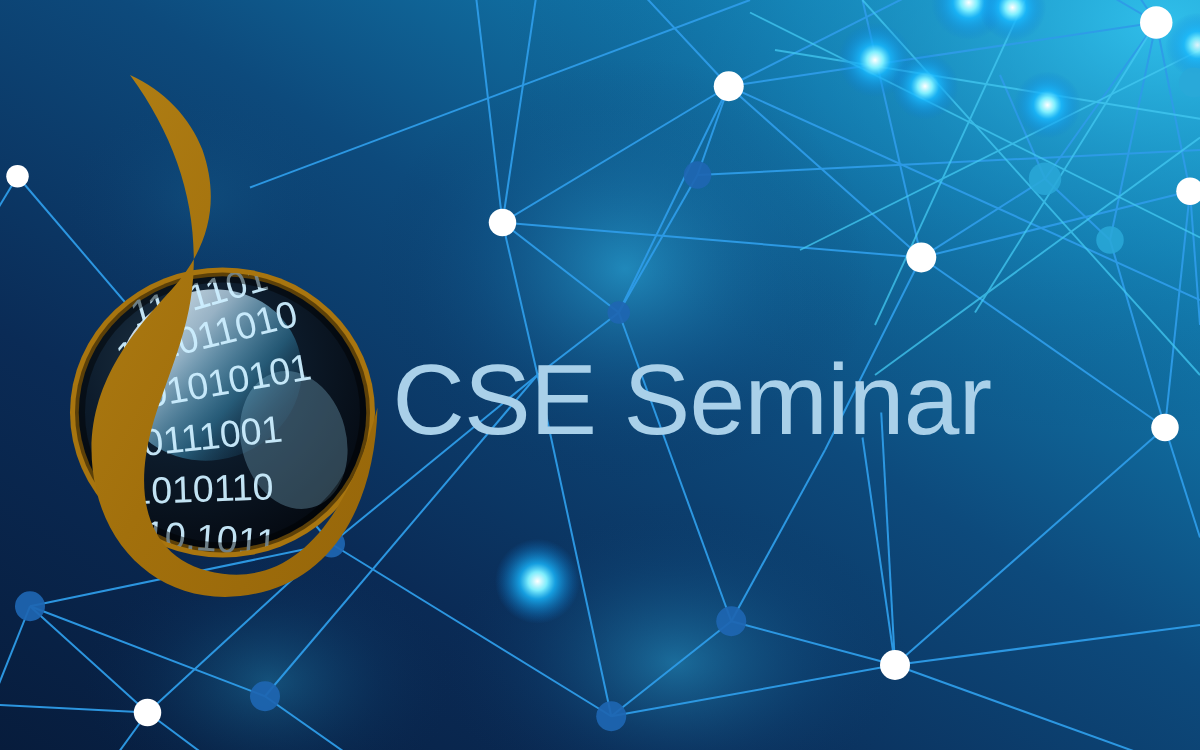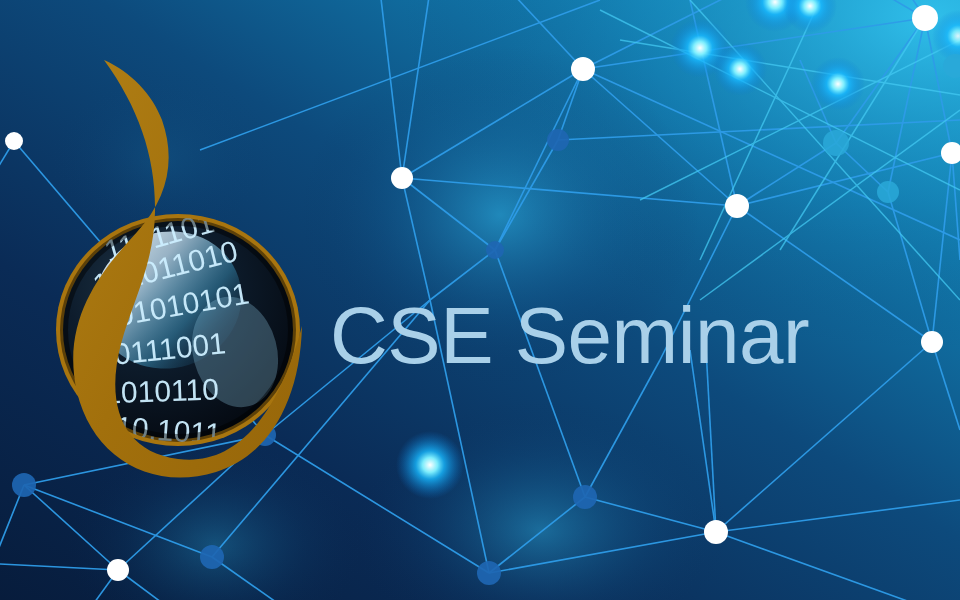--- a/index.html
+++ b/index.html
@@ -31,21 +31,21 @@
     left: 0;
     top: 0;
     width: 960px;
     height: 600px;
     pointer-events: none;
   }
   #banner-title {
     position: absolute;
     left: 314px;
     top: 272px;
-    margin: 16px;
+    margin: 0;
     font-family: "Liberation Sans", sans-serif;
     font-weight: 400;
     font-size: 80px;
     line-height: 96px;
     letter-spacing: -0.5px;
     color: #a9d0e9;
     white-space: nowrap;
   }
 </style>
 </head>

